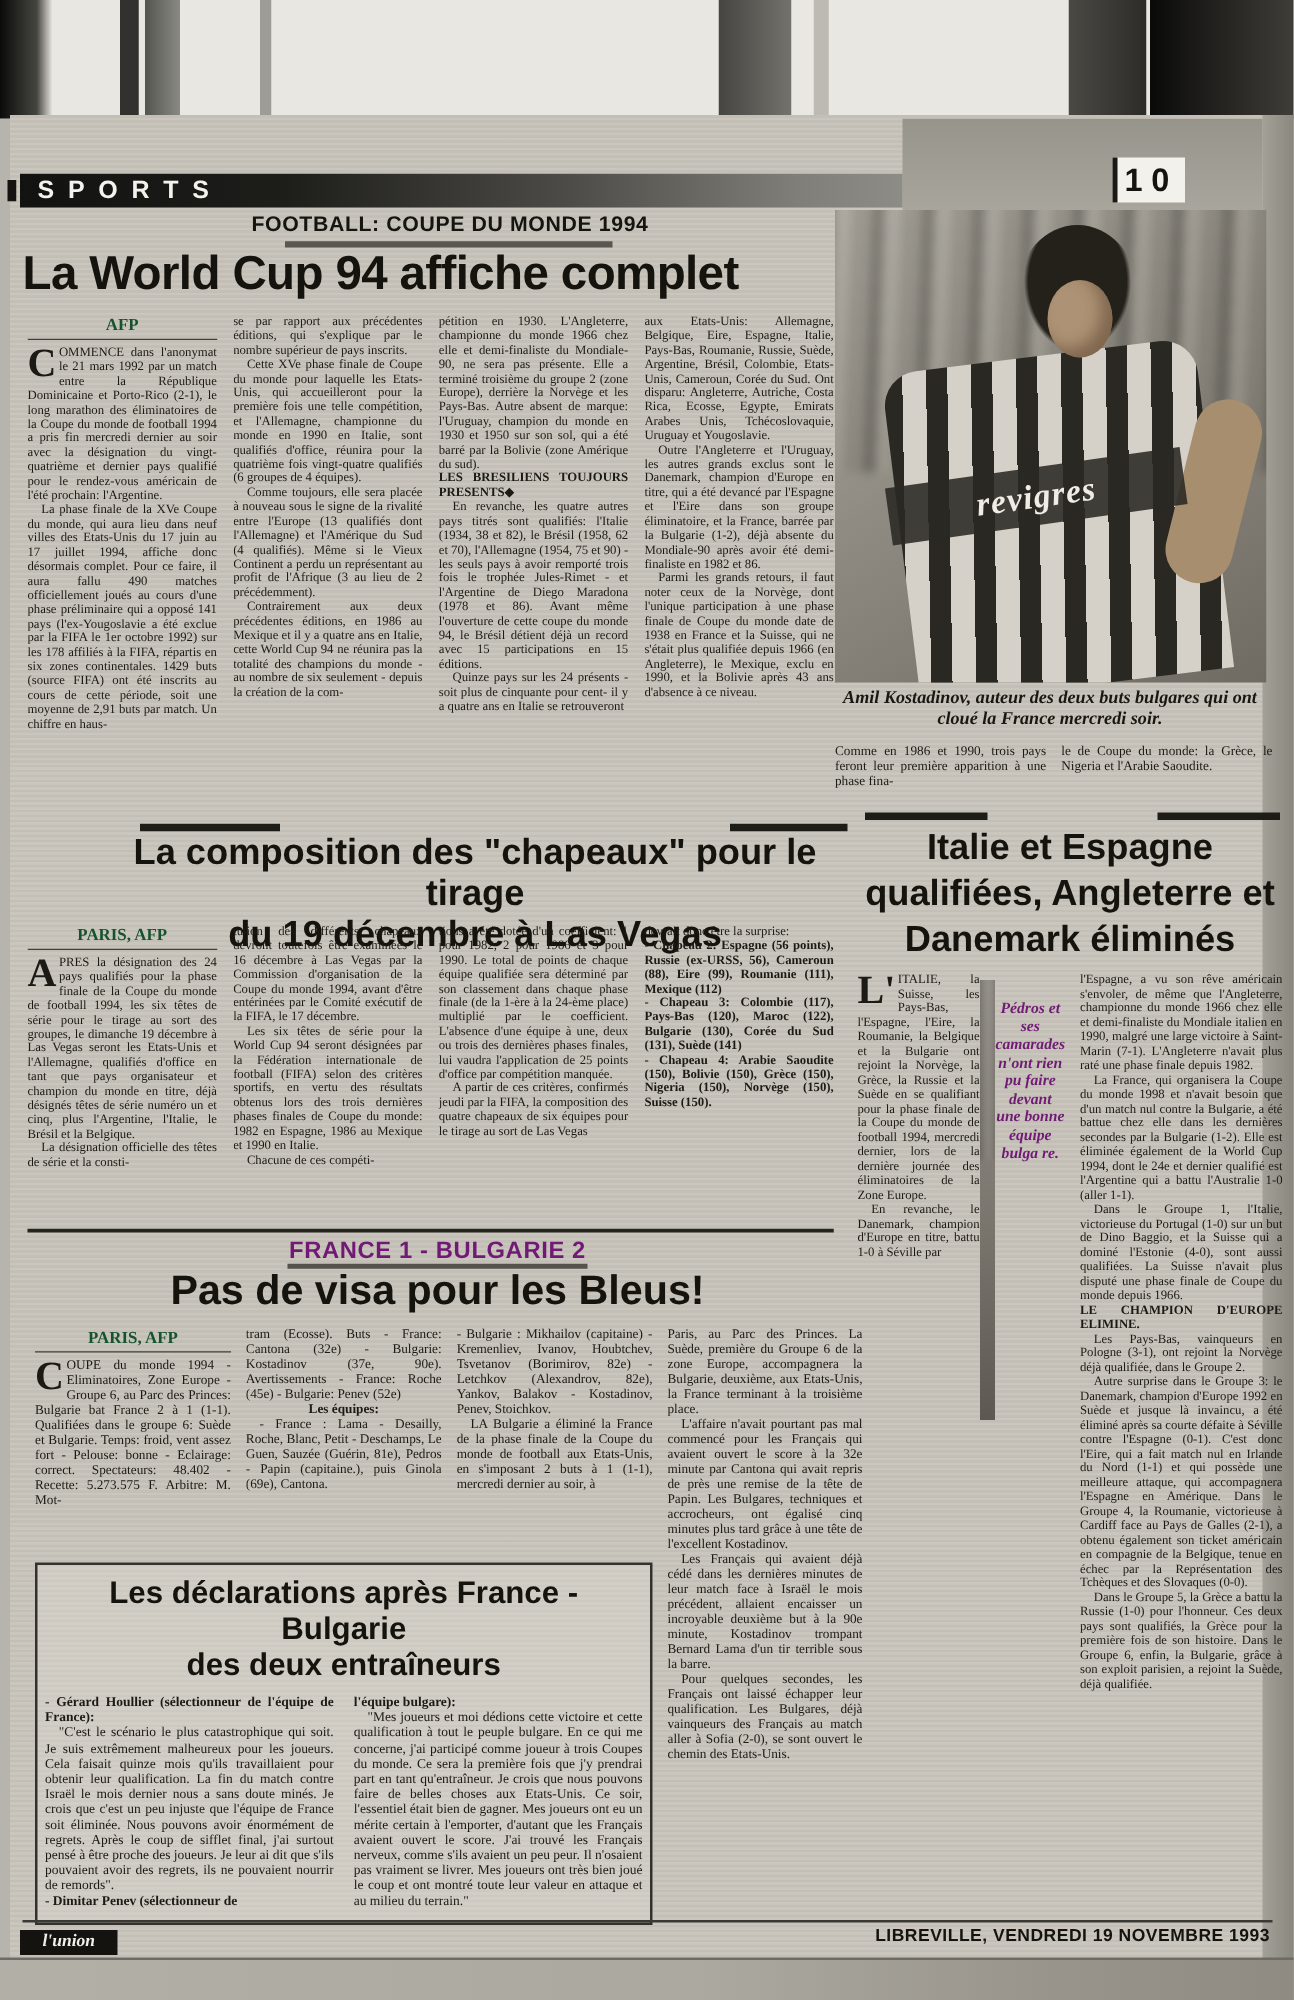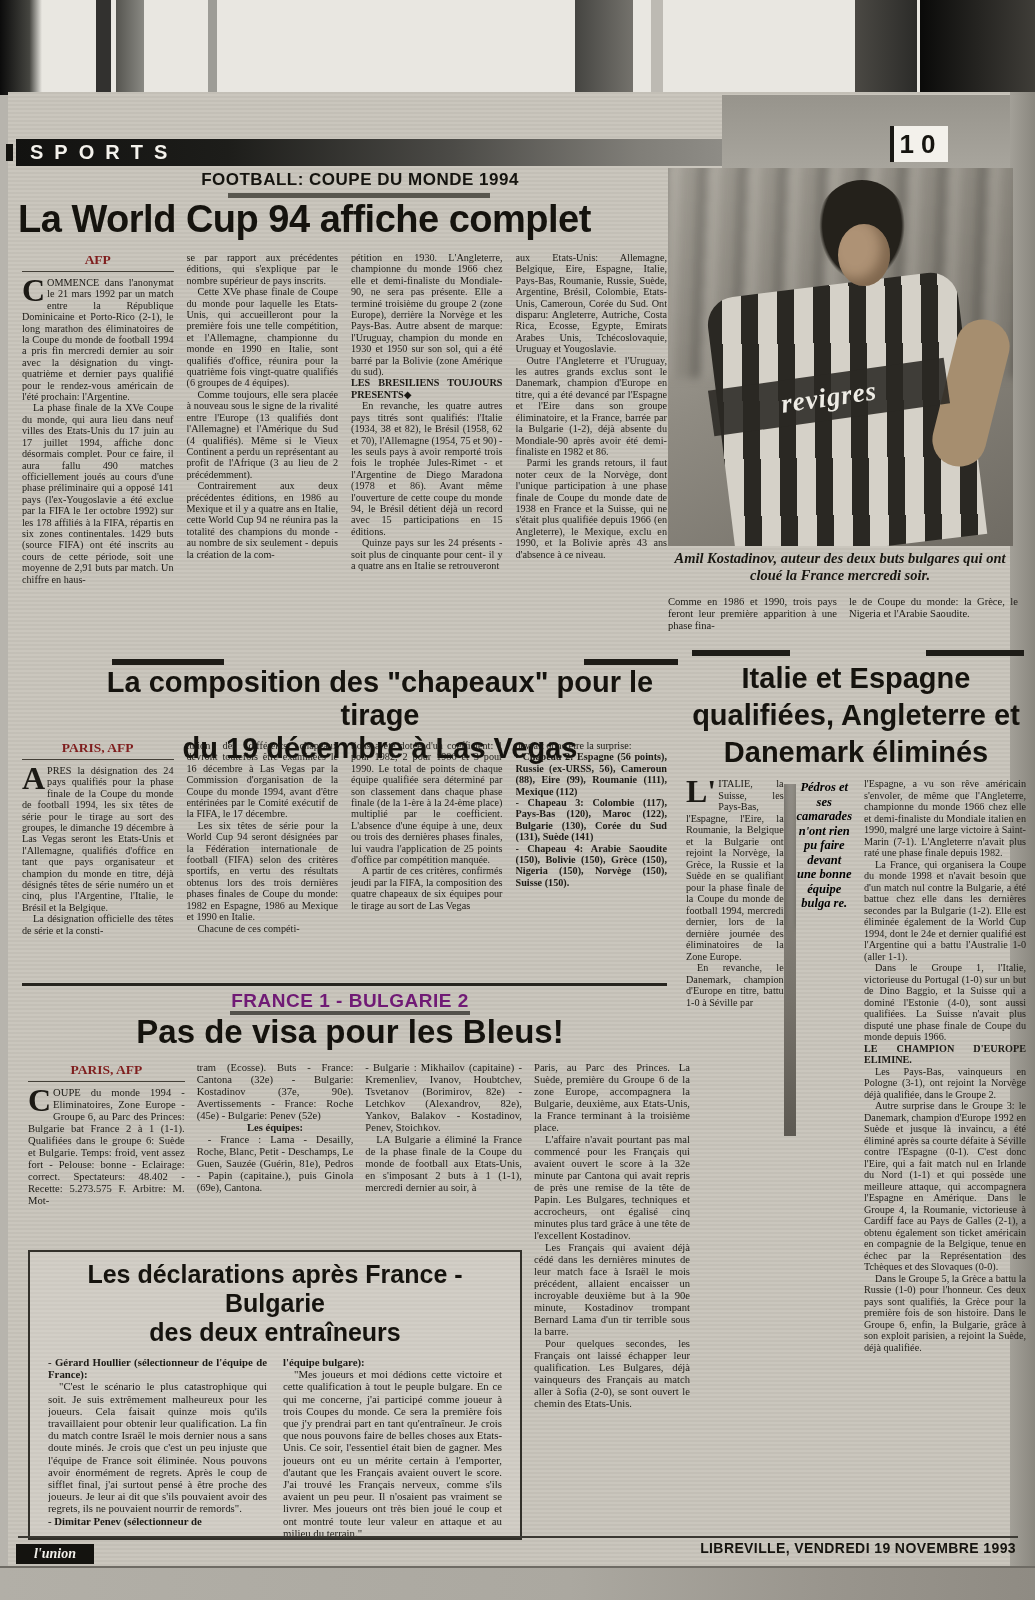--- a/index.html
+++ b/index.html
@@ -42,21 +42,21 @@
        font-family:"Liberation Sans","DejaVu Sans",sans-serif;font-weight:bold;font-size:38px;
        letter-spacing:-.5px;white-space:nowrap;}
   
   .coltext{font-size:10.2px;line-height:11.4px;color:#1c1a15;text-align:justify;hyphens:auto;overflow:hidden;}
   .coltext p{margin:0;text-indent:11px;}
   .coltext p:first-child{text-indent:0;}
   .coltext p.lead{font-weight:bold;text-indent:0;}
   .coltext p.center{text-align:center;}
   .dropcap p:first-child::first-letter{float:left;font-weight:bold;font-size:32px;line-height:25px;
        padding:1px 2px 0 0;}
-  .byline{text-align:center;font-weight:bold;font-size:13.5px;color:#7f1d1d;
+  .byline{text-align:center;font-weight:bold;font-size:13.5px;color:#14532d;
        border-bottom:1px solid #433f37;padding-bottom:3px;margin-bottom:5px;}
   .colwrap{flex:1;overflow:hidden;}
   .main-cols{position:absolute;left:22px;top:252px;width:645px;height:400px;display:flex;gap:13px;}
   .main-cols .colwrap{display:flex;flex-direction:column;}
   .main-cols .coltext{flex:1;}
   
   .photo1{position:absolute;left:668px;top:168px;width:345px;height:378px;overflow:hidden;
        background:linear-gradient(150deg,#b1ada4 0%,#8f8b82 45%,#6f6b63 100%);}
   .p1-crowd{position:absolute;left:-10px;top:-10px;right:-10px;height:220px;filter:blur(4px);
        background:repeating-linear-gradient(92deg,rgba(52,50,45,.38) 0 10px,rgba(168,164,155,.32) 10px 24px,rgba(112,108,100,.3) 24px 40px);}
@@ -102,35 +102,35 @@
   .p2-face{position:absolute;left:63px;top:40px;width:30px;height:34px;border-radius:50%;background:#af9376;}
   .p2-shirt{position:absolute;left:28px;top:76px;width:108px;height:118px;border-radius:14px 14px 6px 6px;
        background:#dcd9d1;transform:rotate(-4deg);box-shadow:inset 0 -12px 18px rgba(92,90,82,.42);}
   .p2-shorts{position:absolute;left:42px;top:190px;width:84px;height:56px;background:#211f1b;
        display:flex;align-items:center;justify-content:center;}
   .p2-number{font-family:"Liberation Sans","DejaVu Sans",sans-serif;font-weight:bold;font-size:20px;color:#e9e7e0;}
   .p2-leg1{position:absolute;left:52px;top:246px;width:25px;height:82px;border-radius:10px;background:#a38a6b;}
   .p2-leg2{position:absolute;left:92px;top:246px;width:25px;height:72px;border-radius:10px;background:#9a815f;}
   .p2-ball{position:absolute;left:118px;top:298px;width:36px;height:36px;border-radius:50%;
        background:radial-gradient(circle at 35% 30%,#f0eee7,#9b978f 75%);}
-  .caption2{margin-top:2px;text-align:center;font-weight:bold;font-style:italic;
-       font-size:12.5px;line-height:14.5px;color:#000000;}
+  .caption2{margin-top:21px;text-align:center;font-weight:bold;font-style:italic;
+       font-size:12.5px;line-height:14.5px;color:#701a75;}
   
   .match-kicker{position:absolute;left:200px;top:990px;width:300px;text-align:center;color:#701a75;
        font-family:"Liberation Sans","DejaVu Sans",sans-serif;font-weight:bold;font-size:19px;letter-spacing:.5px;}
   .match-kicker-rule{position:absolute;left:230px;top:1011px;width:240px;height:4px;background:#54524b;}
   .headline3{position:absolute;left:100px;top:1013px;width:500px;margin:0;text-align:center;color:#15130e;
        font-family:"Liberation Sans","DejaVu Sans",sans-serif;font-weight:bold;font-size:33px;}
   .match{position:absolute;left:28px;top:1062px;width:662px;height:478px;display:flex;gap:12px;}
   .match-left{width:494px;display:flex;flex-direction:column;}
   .match-cols{display:flex;gap:12px;height:180px;}
   .match-cols .colwrap{display:flex;flex-direction:column;}
   .match-cols .coltext{flex:1;font-size:10.6px;line-height:12px;}
   .match-col4{width:156px;font-size:10.6px;line-height:12px;}
-  .decl-box{margin-top:8px;flex:1;border:2px solid #33312b;padding:8px 18px;overflow:hidden;
+  .decl-box{margin-top:8px;flex:1;border:2px solid #33312b;padding:8px 6px;overflow:hidden;
        box-sizing:border-box;background:rgba(236,233,226,.25);}
   .decl-title{text-align:center;color:#15130e;font-family:"Liberation Sans","DejaVu Sans",sans-serif;
        font-weight:bold;font-size:25px;line-height:29px;margin-bottom:9px;}
   .decl-cols{display:flex;gap:16px;height:214px;overflow:hidden;}
   .decl-cols .coltext{flex:1;font-size:10.8px;line-height:12.2px;}
   
   .footer-rule{position:absolute;left:18px;top:1536px;width:1000px;height:2px;background:#3b3933;}
   .union-box{position:absolute;left:16px;top:1544px;width:78px;height:20px;background:#14130f;color:#f2f0ea;
        font-style:italic;font-weight:bold;font-size:14px;text-align:center;line-height:20px;}
   .dateline{position:absolute;left:640px;top:1540px;width:376px;text-align:right;color:#15130e;

